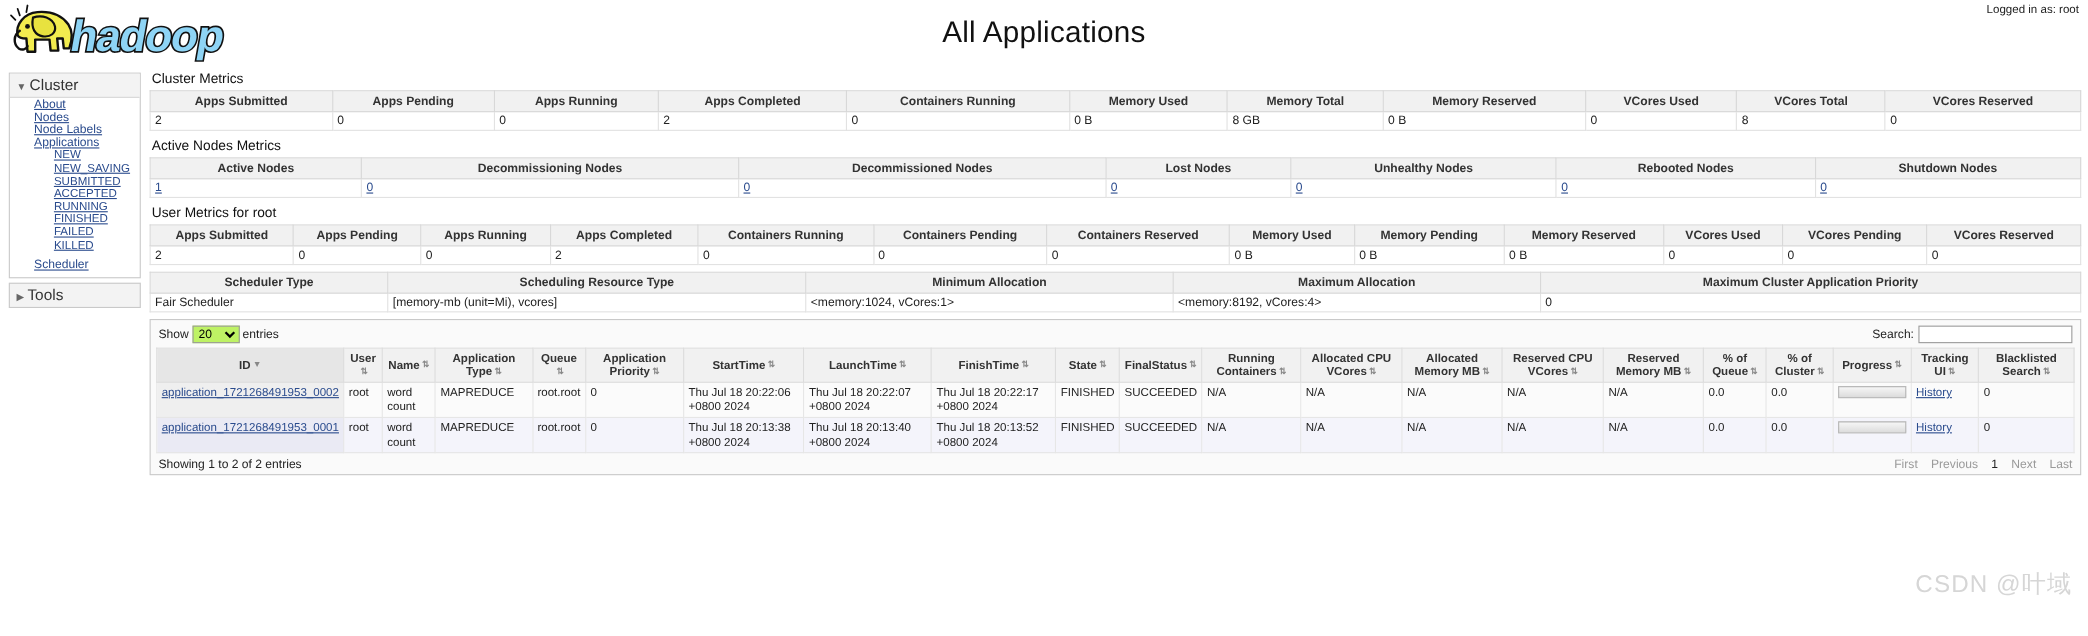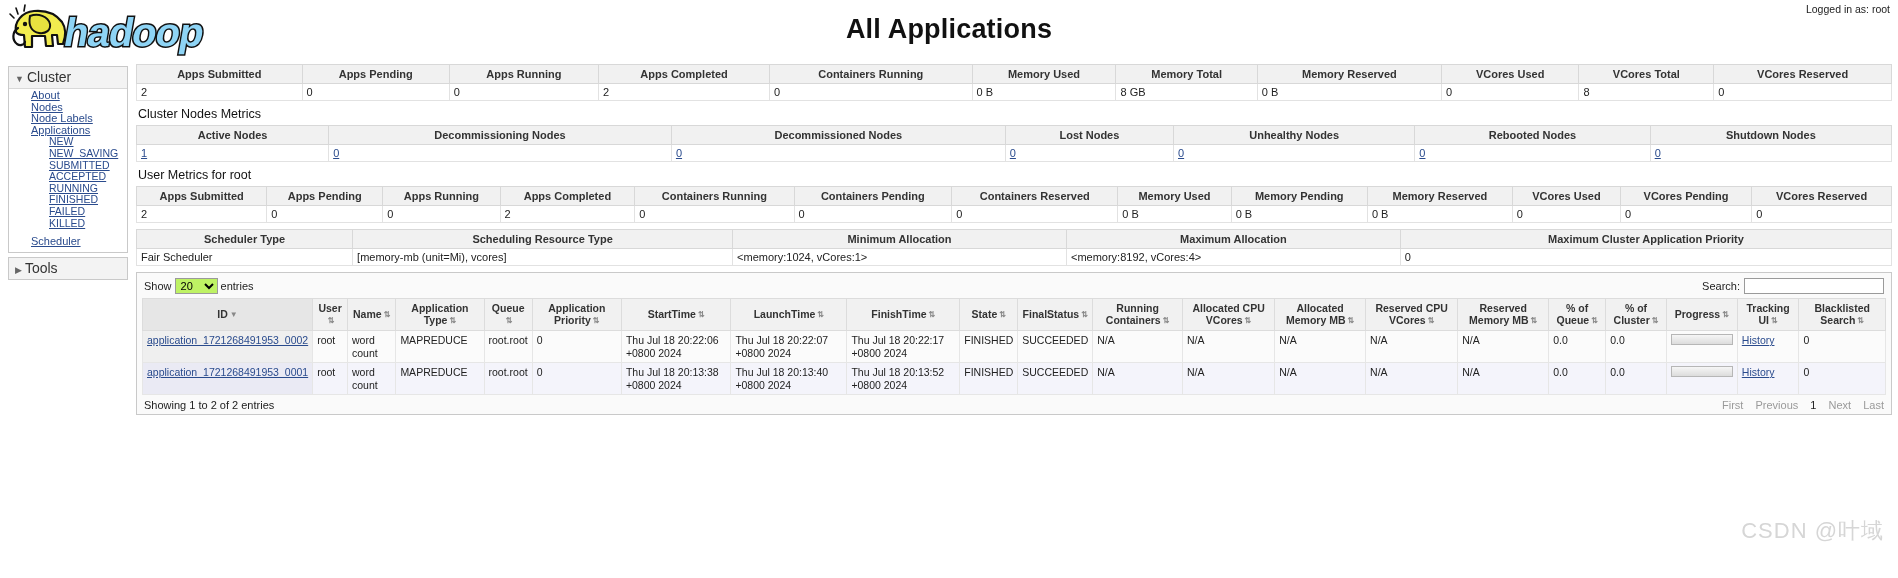--- a/index.html
+++ b/index.html
@@ -15,21 +15,21 @@
   a { color: #2a4b8d; text-decoration: underline; }
 
   
   .logged-in {
     position: absolute; top: 3px; right: 8px;
     font-size: 10.5px; color: #222;
   }
   .page-title {
     position: absolute; top: 14px; left: 0; width: 1898px;
     text-align: center;
-    font-size: 27px; font-weight: bold; color: #111;
+    font-size: 27px; font-weight: normal; color: #111;
     letter-spacing: .2px;
   }
 
   
   .logo-wrap {
     position: absolute; left: 8px; top: 2px;
     width: 215px; height: 58px;
   }
   .logo-wrap svg { display: block; }
 
@@ -245,20 +245,21 @@
       <a class="side-link" href="#">Scheduler</a>
     </div>
   </div>
   <div class="side-tools">
     <span class="caret">▶</span><span>Tools</span>
   </div>
 </div>
 
 <div class="main">
 
+  <div class="sec-title">Cluster Metrics</div>
   <table class="metrics">
     <thead>
         <tr id="cm-head">
           <th>Apps Submitted</th>
           <th>Apps Pending</th>
           <th>Apps Running</th>
           <th>Apps Completed</th>
           <th>Containers Running</th>
           <th>Memory Used</th>
           <th>Memory Total</th>
@@ -278,21 +279,21 @@
           <td>0 B</td>
           <td>8 GB</td>
           <td>0 B</td>
           <td>0</td>
           <td>8</td>
           <td>0</td>
         </tr>
       </tbody>
   </table>
 
-  <div class="sec-title">Cluster Nodes Metrics</div>
+  <div class="sec-title">Active Nodes Metrics</div>
   <table class="metrics">
     <thead>
         <tr id="cnm-head">
           <th>Active Nodes</th>
           <th>Decommissioning Nodes</th>
           <th>Decommissioned Nodes</th>
           <th>Lost Nodes</th>
           <th>Unhealthy Nodes</th>
           <th>Rebooted Nodes</th>
           <th>Shutdown Nodes</th>

